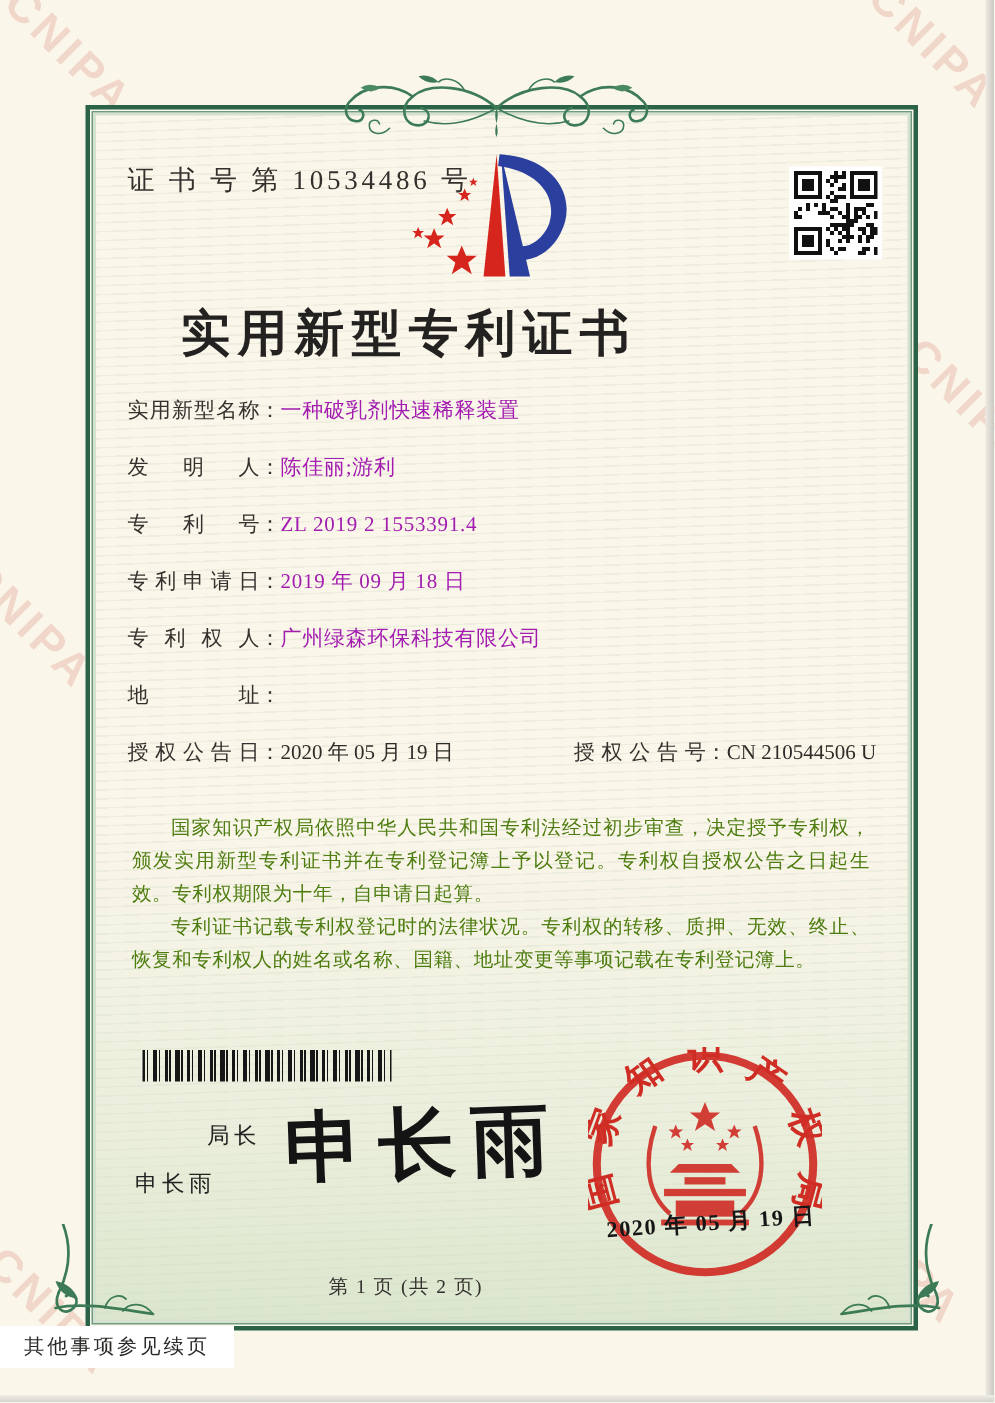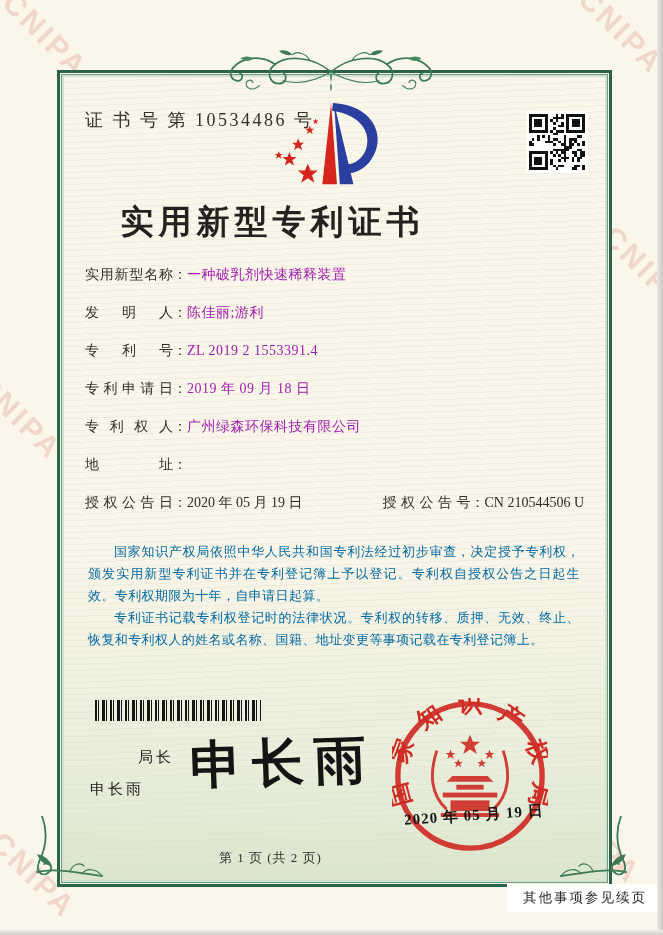--- a/index.html
+++ b/index.html
@@ -47,40 +47,40 @@
   .fields{position:absolute;left:85px;top:264px;width:500px;font-size:14px;}
   .frow{display:flex;line-height:22px;margin-bottom:16px;}
   .flabel{display:inline-block;width:88px;text-align:justify;text-align-last:justify;flex:none;color:#33312e;}
   .fcolon{flex:none;color:#33312e;}
   .fvalue{flex:1;letter-spacing:0.5px;color:#a21caf;}
   .grant{display:flex;line-height:22px;margin-top:0;gap:32px;}
   .grant .pair{display:flex;}
   .grant .pair + .pair{margin-left:48px;}
 
   .paras{position:absolute;left:88px;top:541px;width:492px;font-size:13px;line-height:22px;
-    text-align:justify;color:#0369a1;}
+    text-align:justify;color:#4d7c0f;}
   .paras p{margin:0;text-indent:2em;letter-spacing:0.4px;}
 
   .barcode{position:absolute;left:95px;top:700px;width:166px;height:21px;
     background:repeating-linear-gradient(90deg,#161616 0 2px,rgba(0,0,0,0) 2px 3px,#161616 3px 4px,rgba(0,0,0,0) 4px 7px,#161616 7px 10px,rgba(0,0,0,0) 10px 11px,#161616 11px 12px,rgba(0,0,0,0) 12px 15px);}
 
   .sig-title{position:absolute;left:90px;top:748px;font-family:"Liberation Sans","DejaVu Sans",sans-serif;
     font-size:15px;letter-spacing:3px;color:#222;margin-left:48px;}
   .sig-name{position:absolute;left:90px;top:780px;font-family:"Liberation Sans","DejaVu Sans",sans-serif;
     font-size:15px;letter-spacing:3px;color:#222;}
   .signature{position:absolute;left:190px;top:728px;width:200px;font-size:52px;font-weight:700;
     letter-spacing:10px;color:#141414;transform:rotate(-2deg);white-space:nowrap;}
 
   .seal{position:absolute;left:392px;top:698px;width:156px;height:156px;opacity:0.95;}
   .seal-date{position:absolute;left:394px;top:806px;width:160px;text-align:center;
     font-size:15px;font-weight:600;letter-spacing:1px;color:#161616;transform:rotate(-4deg);}
 
   .page-info{position:absolute;left:0;top:849px;width:541px;text-align:center;font-size:13px;
     letter-spacing:1px;color:#33312e;}
-  .note{position:absolute;left:0;top:884px;width:663px;text-align:right;}
+  .note{position:absolute;left:0;top:884px;width:663px;text-align:left;}
   .note span{display:inline-block;background:#ffffff;padding:5px 16px;font-size:13.5px;
     letter-spacing:2px;color:#2a2826;}
   .green{stroke:#3c7b55;fill:none;stroke-width:1.8;stroke-linecap:round;}
 </style>
 </head>
 <body>
 
 <div class="page">
 
   <div class="wm" style="left:-8px;top:18px;">CNIPA</div>

